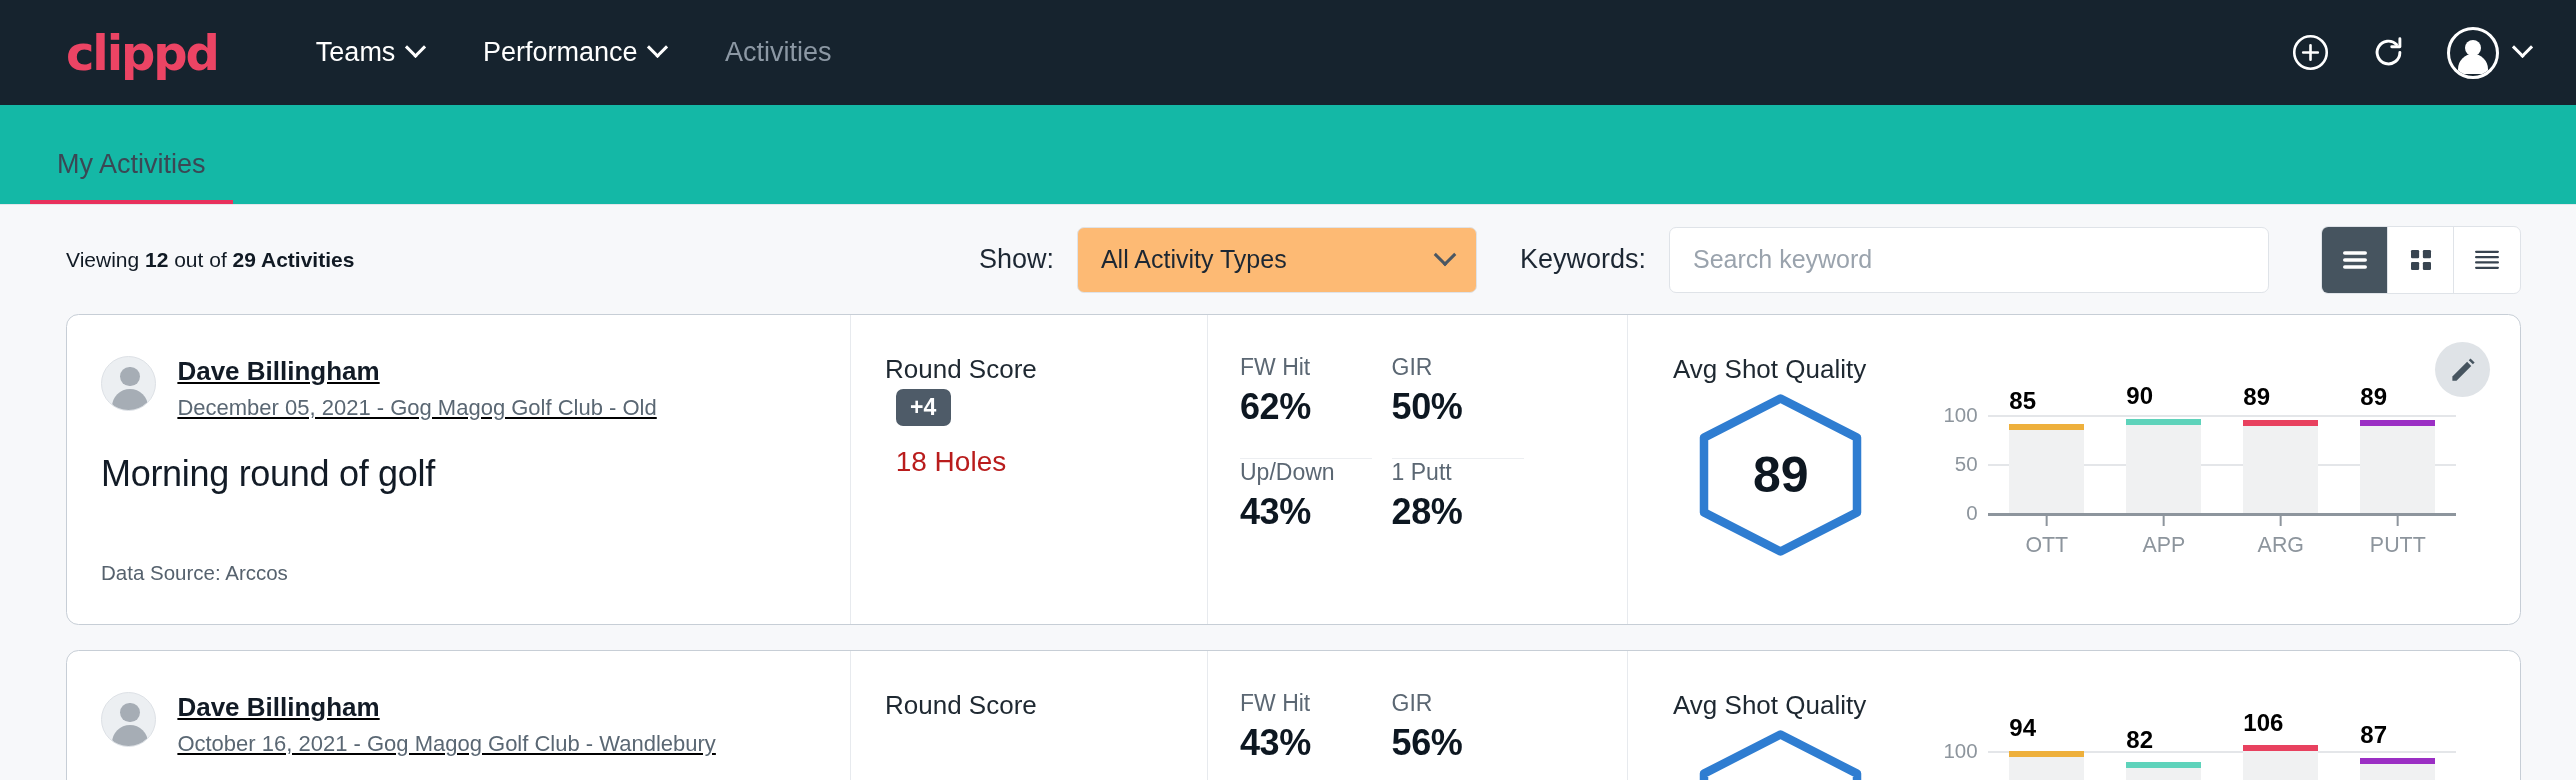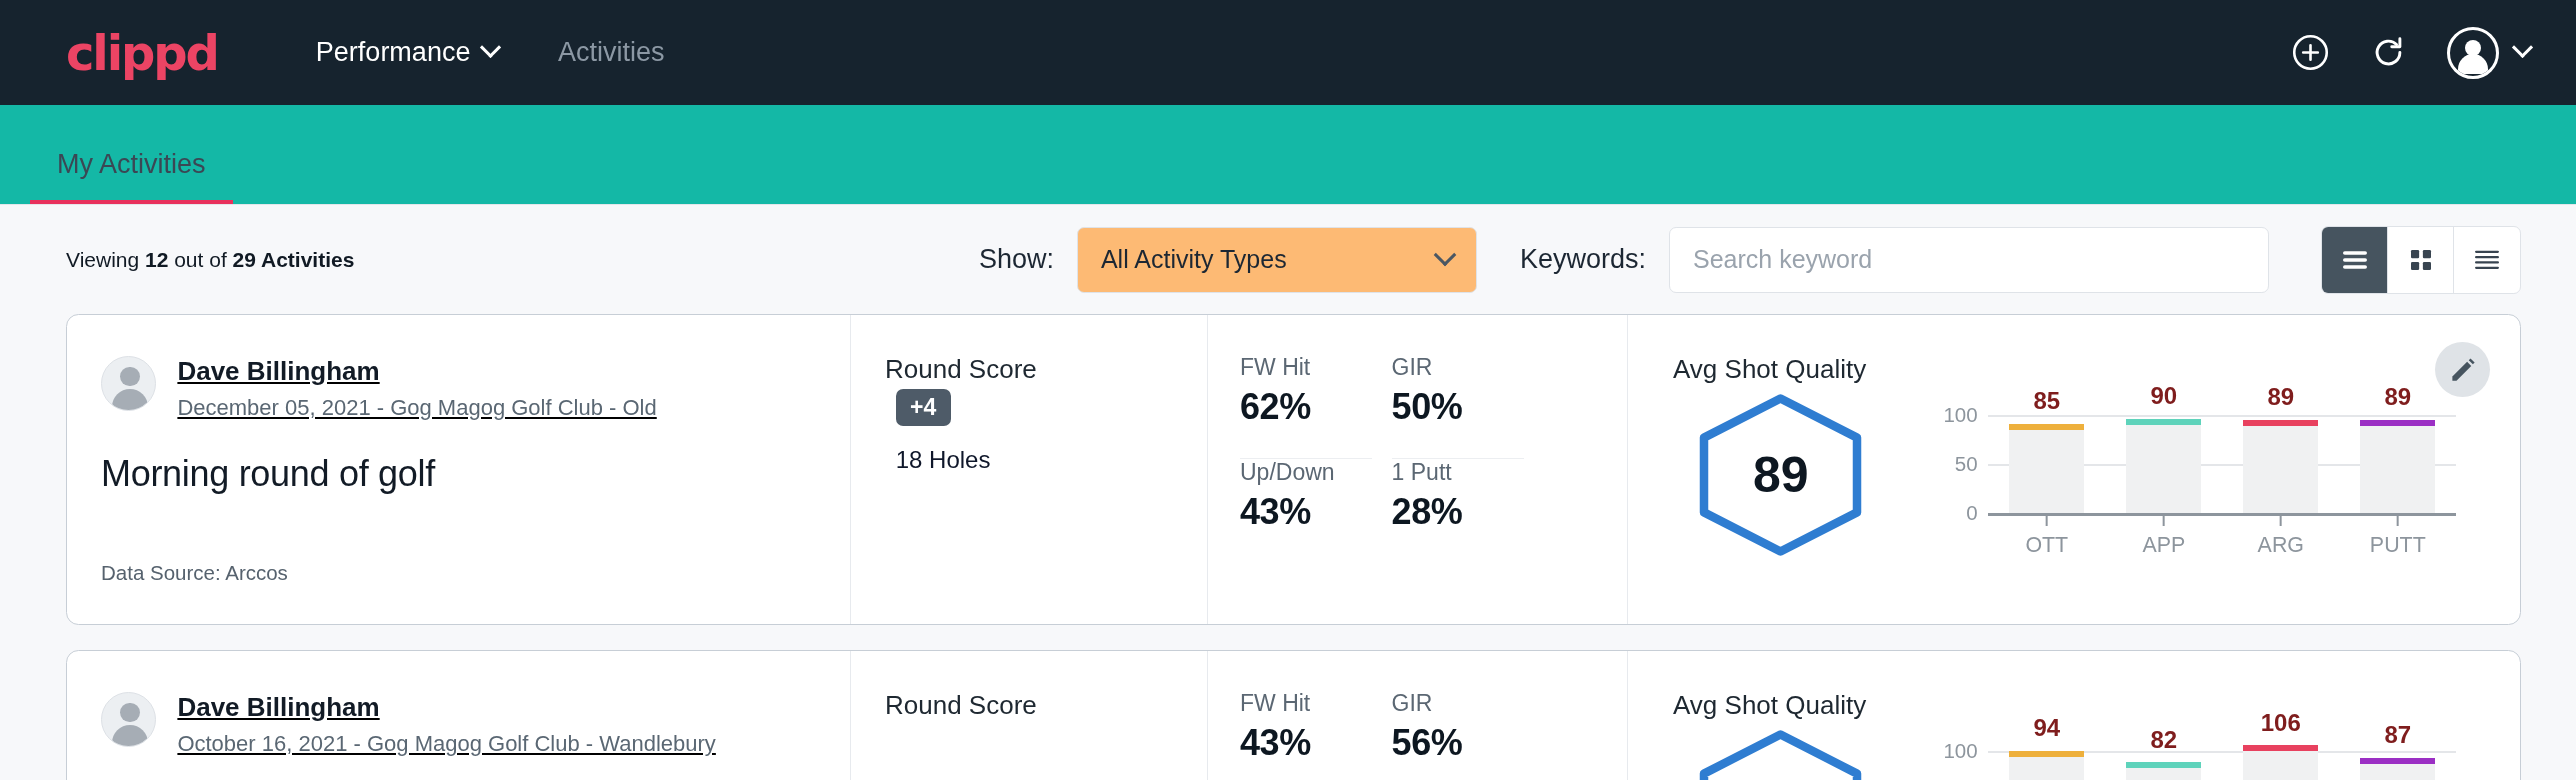--- a/index.html
+++ b/index.html
@@ -181,21 +181,21 @@
   .score-num { font-size: 100px; font-weight: 700; color: #0d1721; line-height: 1; letter-spacing: -2.7px; }
   .score-right { display: flex; flex-direction: column; margin-left: 10.7px; }
   .badge {
     background: #4e5b68; color: #fff;
     font-size: 23px; font-weight: 700;
     border-radius: 7.1px;
     padding: 5.4px 14.3px;
     align-self: flex-start;
     margin-bottom: 19.6px;
   }
-  .holes { font-size: 24px; color: #0f172a; }
+  .holes { font-size: 28px; color: #b91c1c; }
 
   .col-stats {
     width: 420px;
     padding: 39px 0 0 32px;
     border-right: 1.8px solid #e7eaee;
     display: grid;
     grid-template-columns: 132px 132px;
     grid-template-rows: 105px 105px;
     column-gap: 19.6px;
   }
@@ -227,42 +227,45 @@
     font-size: 20.5px; color: #8d959d;
     transform: translateY(-52%);
     white-space: nowrap;
   }
   .bars { position: absolute; left: 0; right: 0; bottom: 0; top: 0; display: flex; justify-content: space-around; align-items: flex-end; }
   .bar-col { width: 75px; position: relative; height: 100%; display: flex; flex-direction: column; justify-content: flex-end; }
   .bar { background: #f0f1f2; width: 100%; position: relative; }
   .bar-cap { position: absolute; top: -6.2px; left: 0; right: 0; height: 6.2px; }
   .bar-val {
     position: absolute; left: 0; right: 0;
-    text-align: center;
-    font-size: 24px; font-weight: 700; color: #7f1d1d;
+    font-size: 24px; font-weight: 700; color: #000000;
   }
   .xlabels { position: absolute; left: 50px; right: 0; top: 143px; display: flex; justify-content: space-around; }
   .xlab { width: 75px; text-align: center; font-size: 21.4px; color: #8d959d; }
   .xtick { position: absolute; width: 2.7px; height: 12.5px; background: #8d959d; left: 50%; transform: translateX(-50%); top: -19.6px; }
 
   .edit-btn {
     position: absolute; top: 27px; right: 30px;
     width: 55px; height: 55px; border-radius: 50%;
     background: #dfe3e7;
     display: flex; align-items: center; justify-content: center;
     cursor: pointer;
   }
 </style>
 </head>
 <body>
 
 <div class="navbar">
   <div class="logo">clippd</div>
 
   <div class="nav-links">
+    <div class="nav-link">
+      <span>Teams</span>
+      <i class="chev"></i>
+    </div>
     <div class="nav-link">
       <span>Performance</span>
       <i class="chev"></i>
     </div>
     <div class="nav-link muted">
       <span>Activities</span>
     </div>
   </div>
 
   <div class="nav-right">

